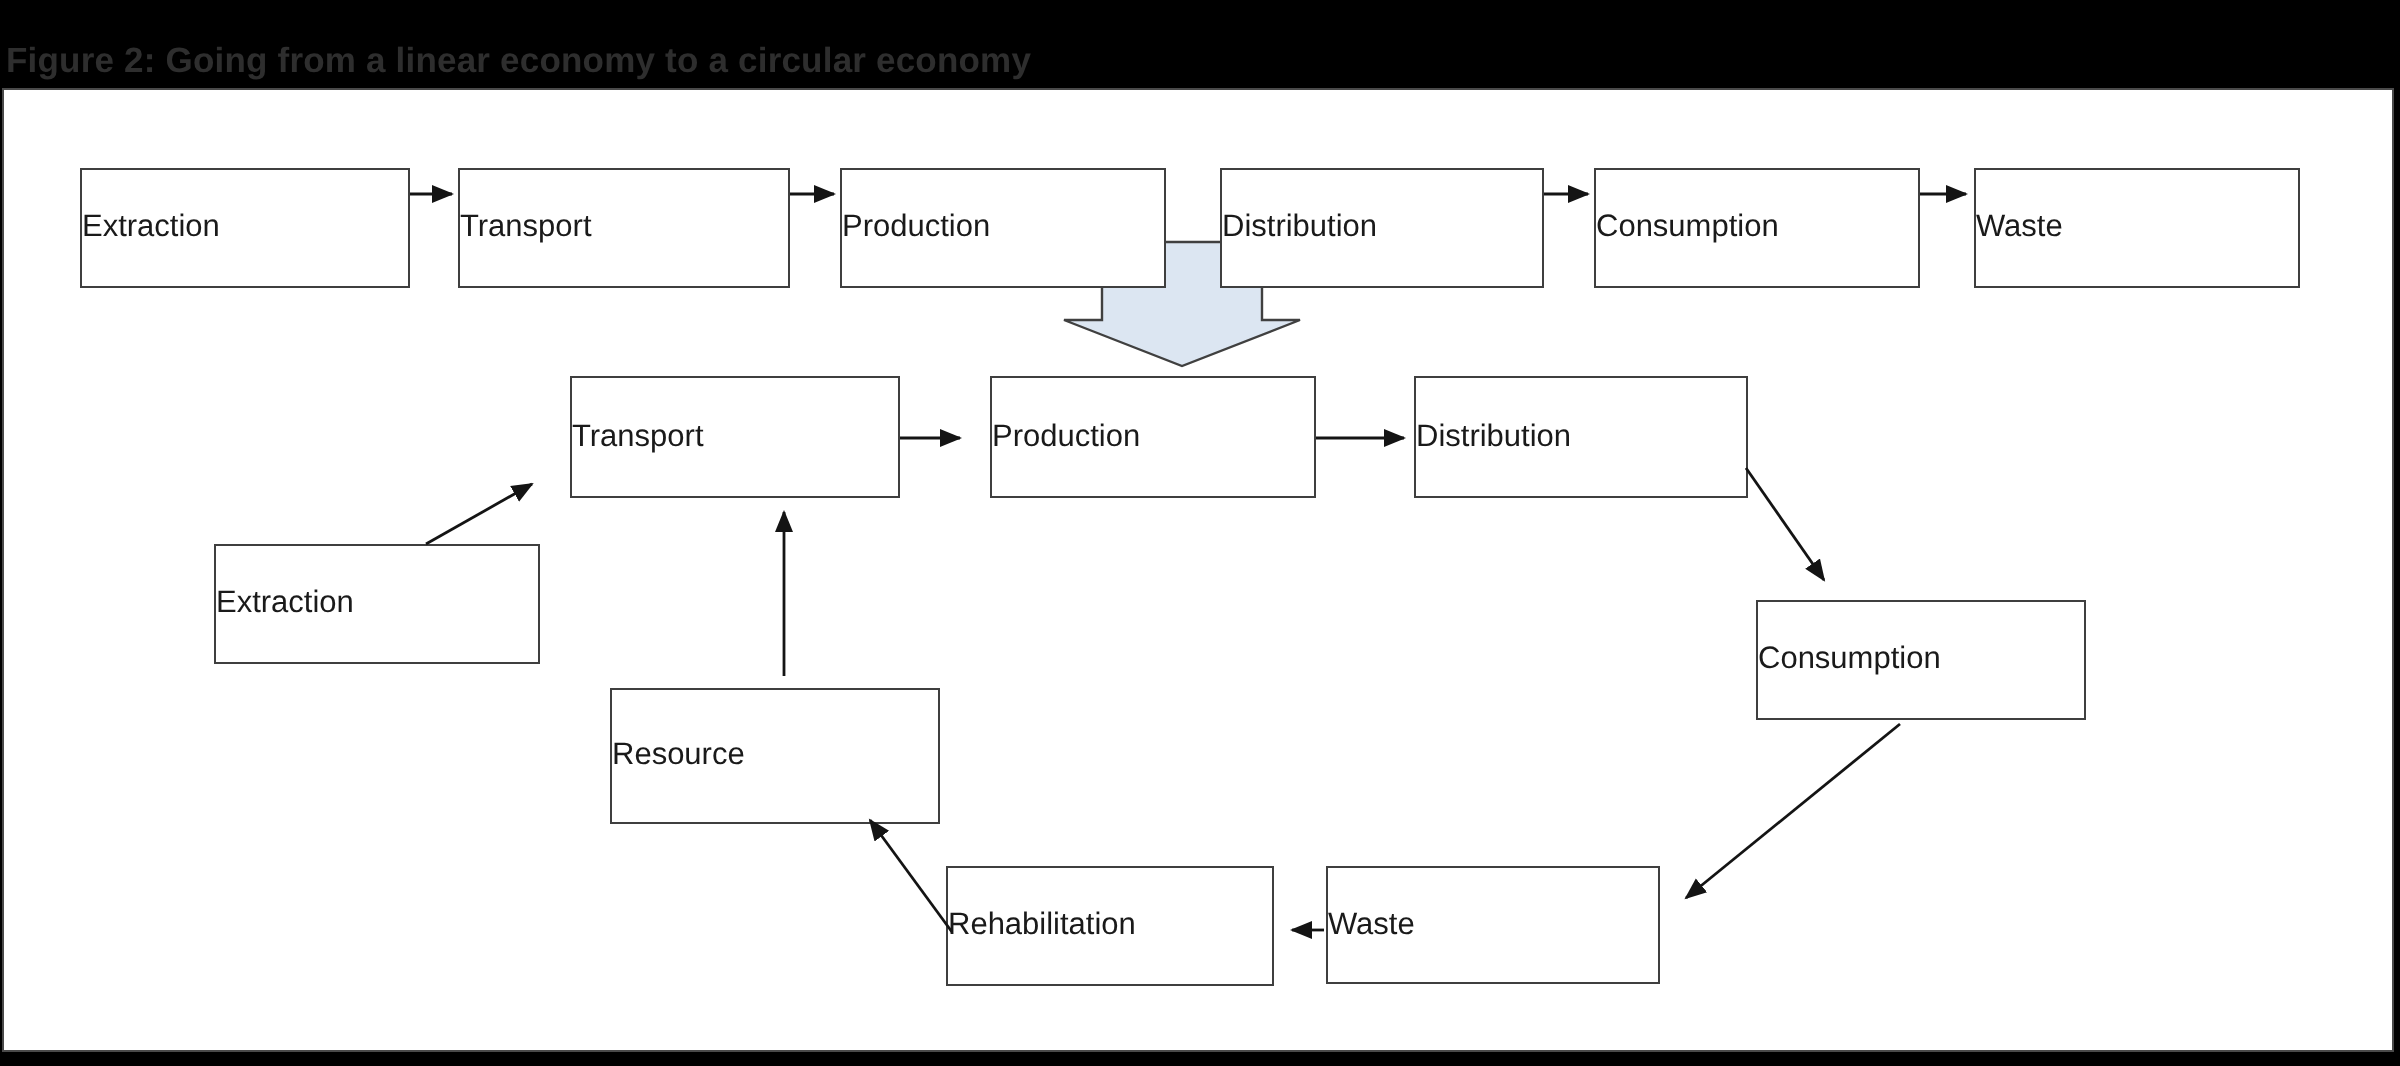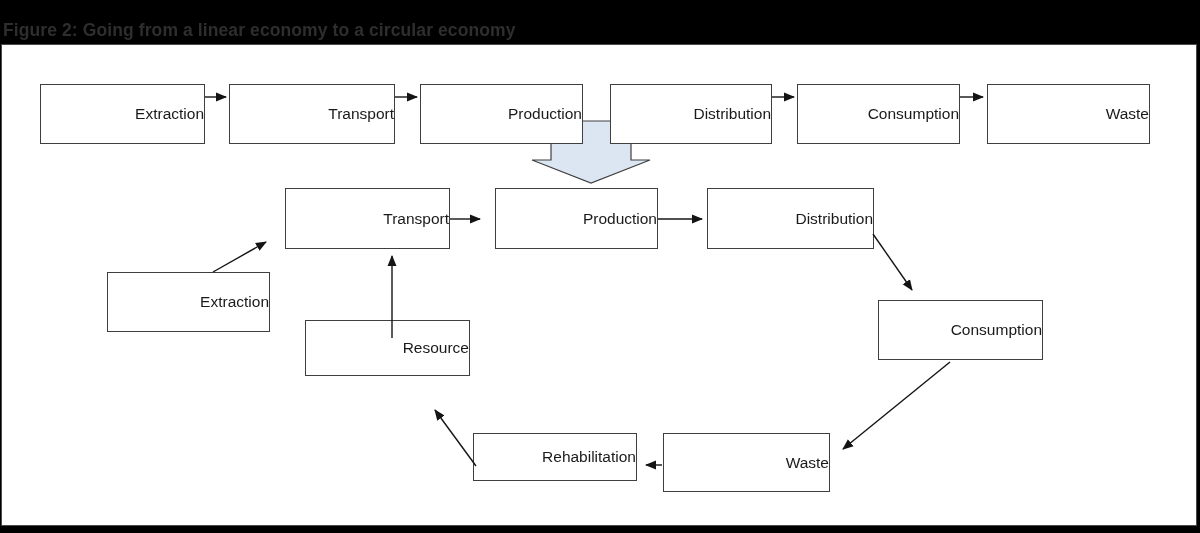--- a/index.html
+++ b/index.html
@@ -4,21 +4,21 @@
 <style>
   * { margin:0; padding:0; box-sizing:border-box; }
   html,body { width:1200px; height:533px; background:#000; overflow:hidden;
               font-family:"Liberation Sans", sans-serif; position:relative; }
   .figure-title { position:absolute; left:3px; top:4px; font-size:17.5px; font-weight:bold;
                   color:#2e2e2e; letter-spacing:0.1px; white-space:nowrap;margin-top:16px; }
   .panel { position:absolute; left:1px; top:44px; width:1196px; height:482px;
            background:#ffffff; border:1.5px solid #4a4a4a; }
   .layer { position:absolute; left:0; top:0; width:1200px; height:533px; pointer-events:none; }
   .node { position:absolute; background:#ffffff; border:1.5px solid #3f3f3f;
-          display:flex; align-items:center; justify-content:flex-end;
+          display:flex; align-items:center; justify-content:flex-start;
           font-size:15.5px; color:#1a1a1a; }
   .node span { white-space:nowrap; }
 </style>
 </head>
 <body>
 
 <div class="figure-title">Figure 2: Going from a linear economy to a circular economy</div>
 
 <div class="panel"></div>
 
@@ -53,24 +53,24 @@
   </div>
 <div class="node" style="left:707px;top:188px;width:167px;height:61px">
     <span>Distribution</span>
   </div>
 <div class="node" style="left:878px;top:300px;width:165px;height:60px">
     <span>Consumption</span>
   </div>
 <div class="node" style="left:663px;top:433px;width:167px;height:59px">
     <span>Waste</span>
   </div>
-<div class="node" style="left:473px;top:433px;width:164px;height:48px">
+<div class="node" style="left:473px;top:433px;width:164px;height:60px">
     <span>Rehabilitation</span>
   </div>
-<div class="node" style="left:305px;top:320px;width:165px;height:56px">
+<div class="node" style="left:305px;top:344px;width:165px;height:68px">
     <span>Resource</span>
   </div>
 <div class="node" style="left:107px;top:272px;width:163px;height:60px">
     <span>Extraction</span>
   </div>
 
 <svg class="layer" width="1200" height="533" viewBox="0 0 1200 533">
   <defs>
     <marker id="ah" markerUnits="userSpaceOnUse" markerWidth="13" markerHeight="12" refX="10" refY="5.5" orient="auto">
       <path d="M0,1 L11,5.5 L0,10 Z" fill="#141414"></path>

